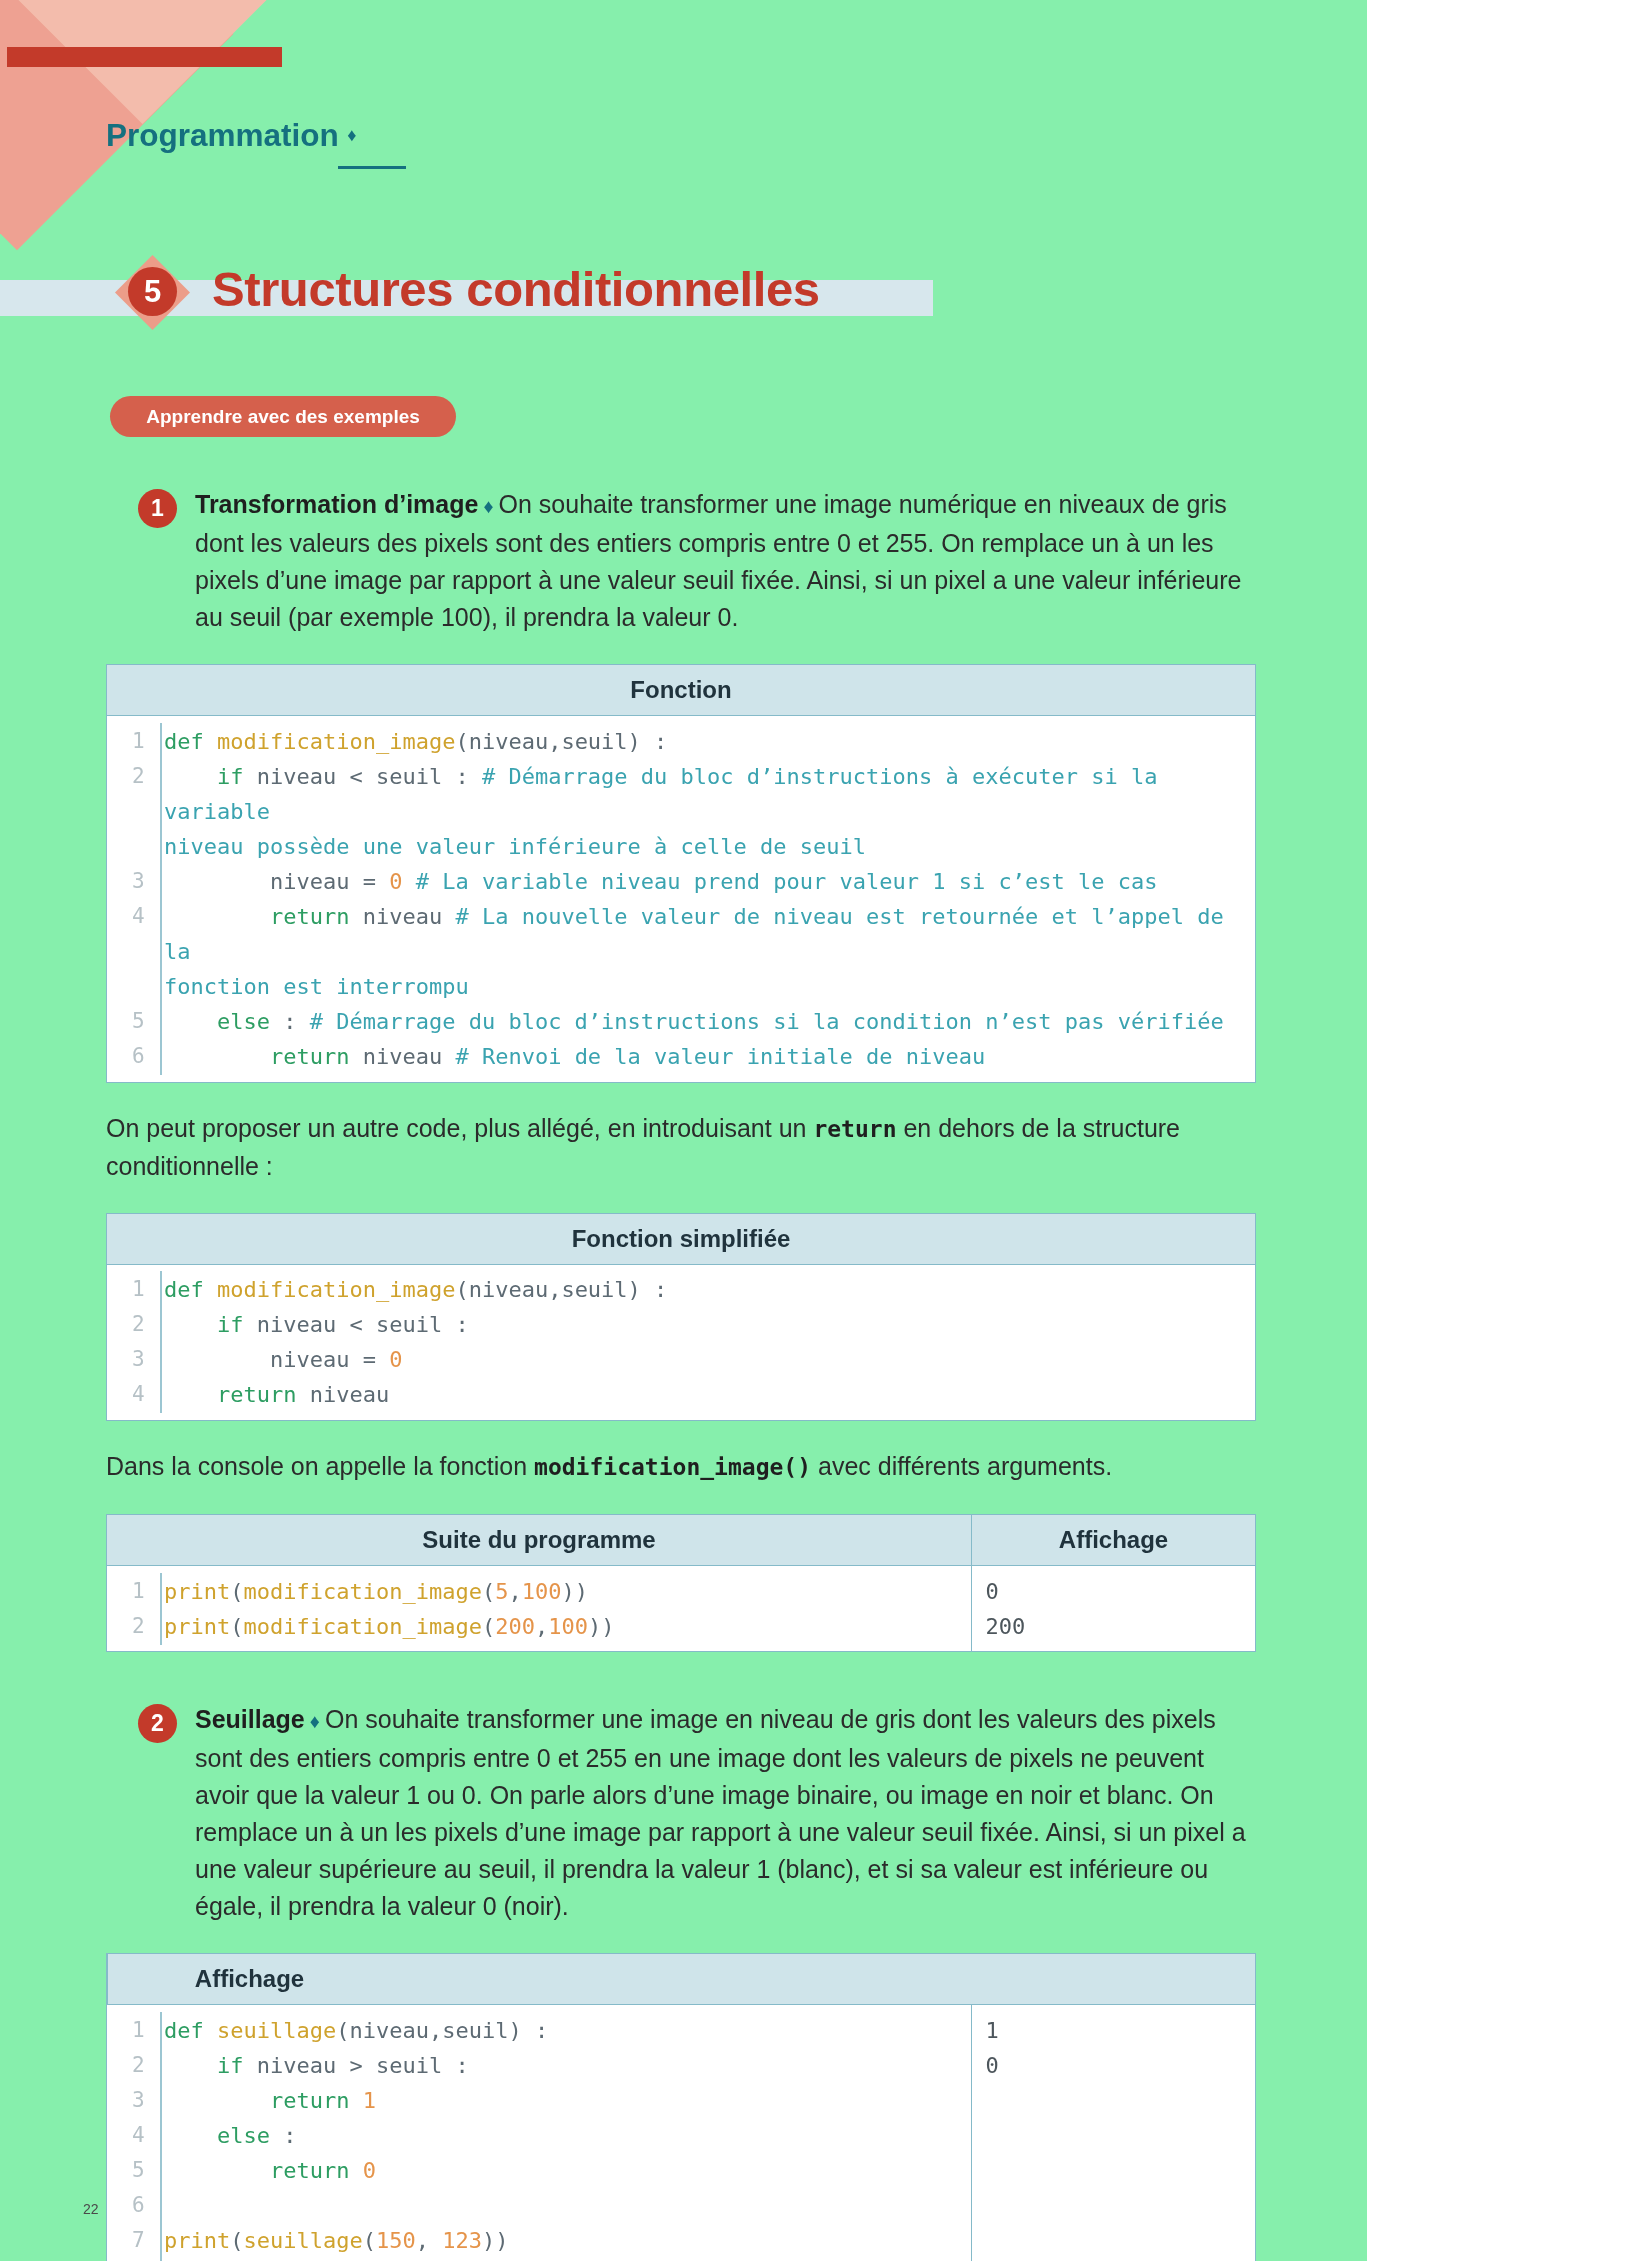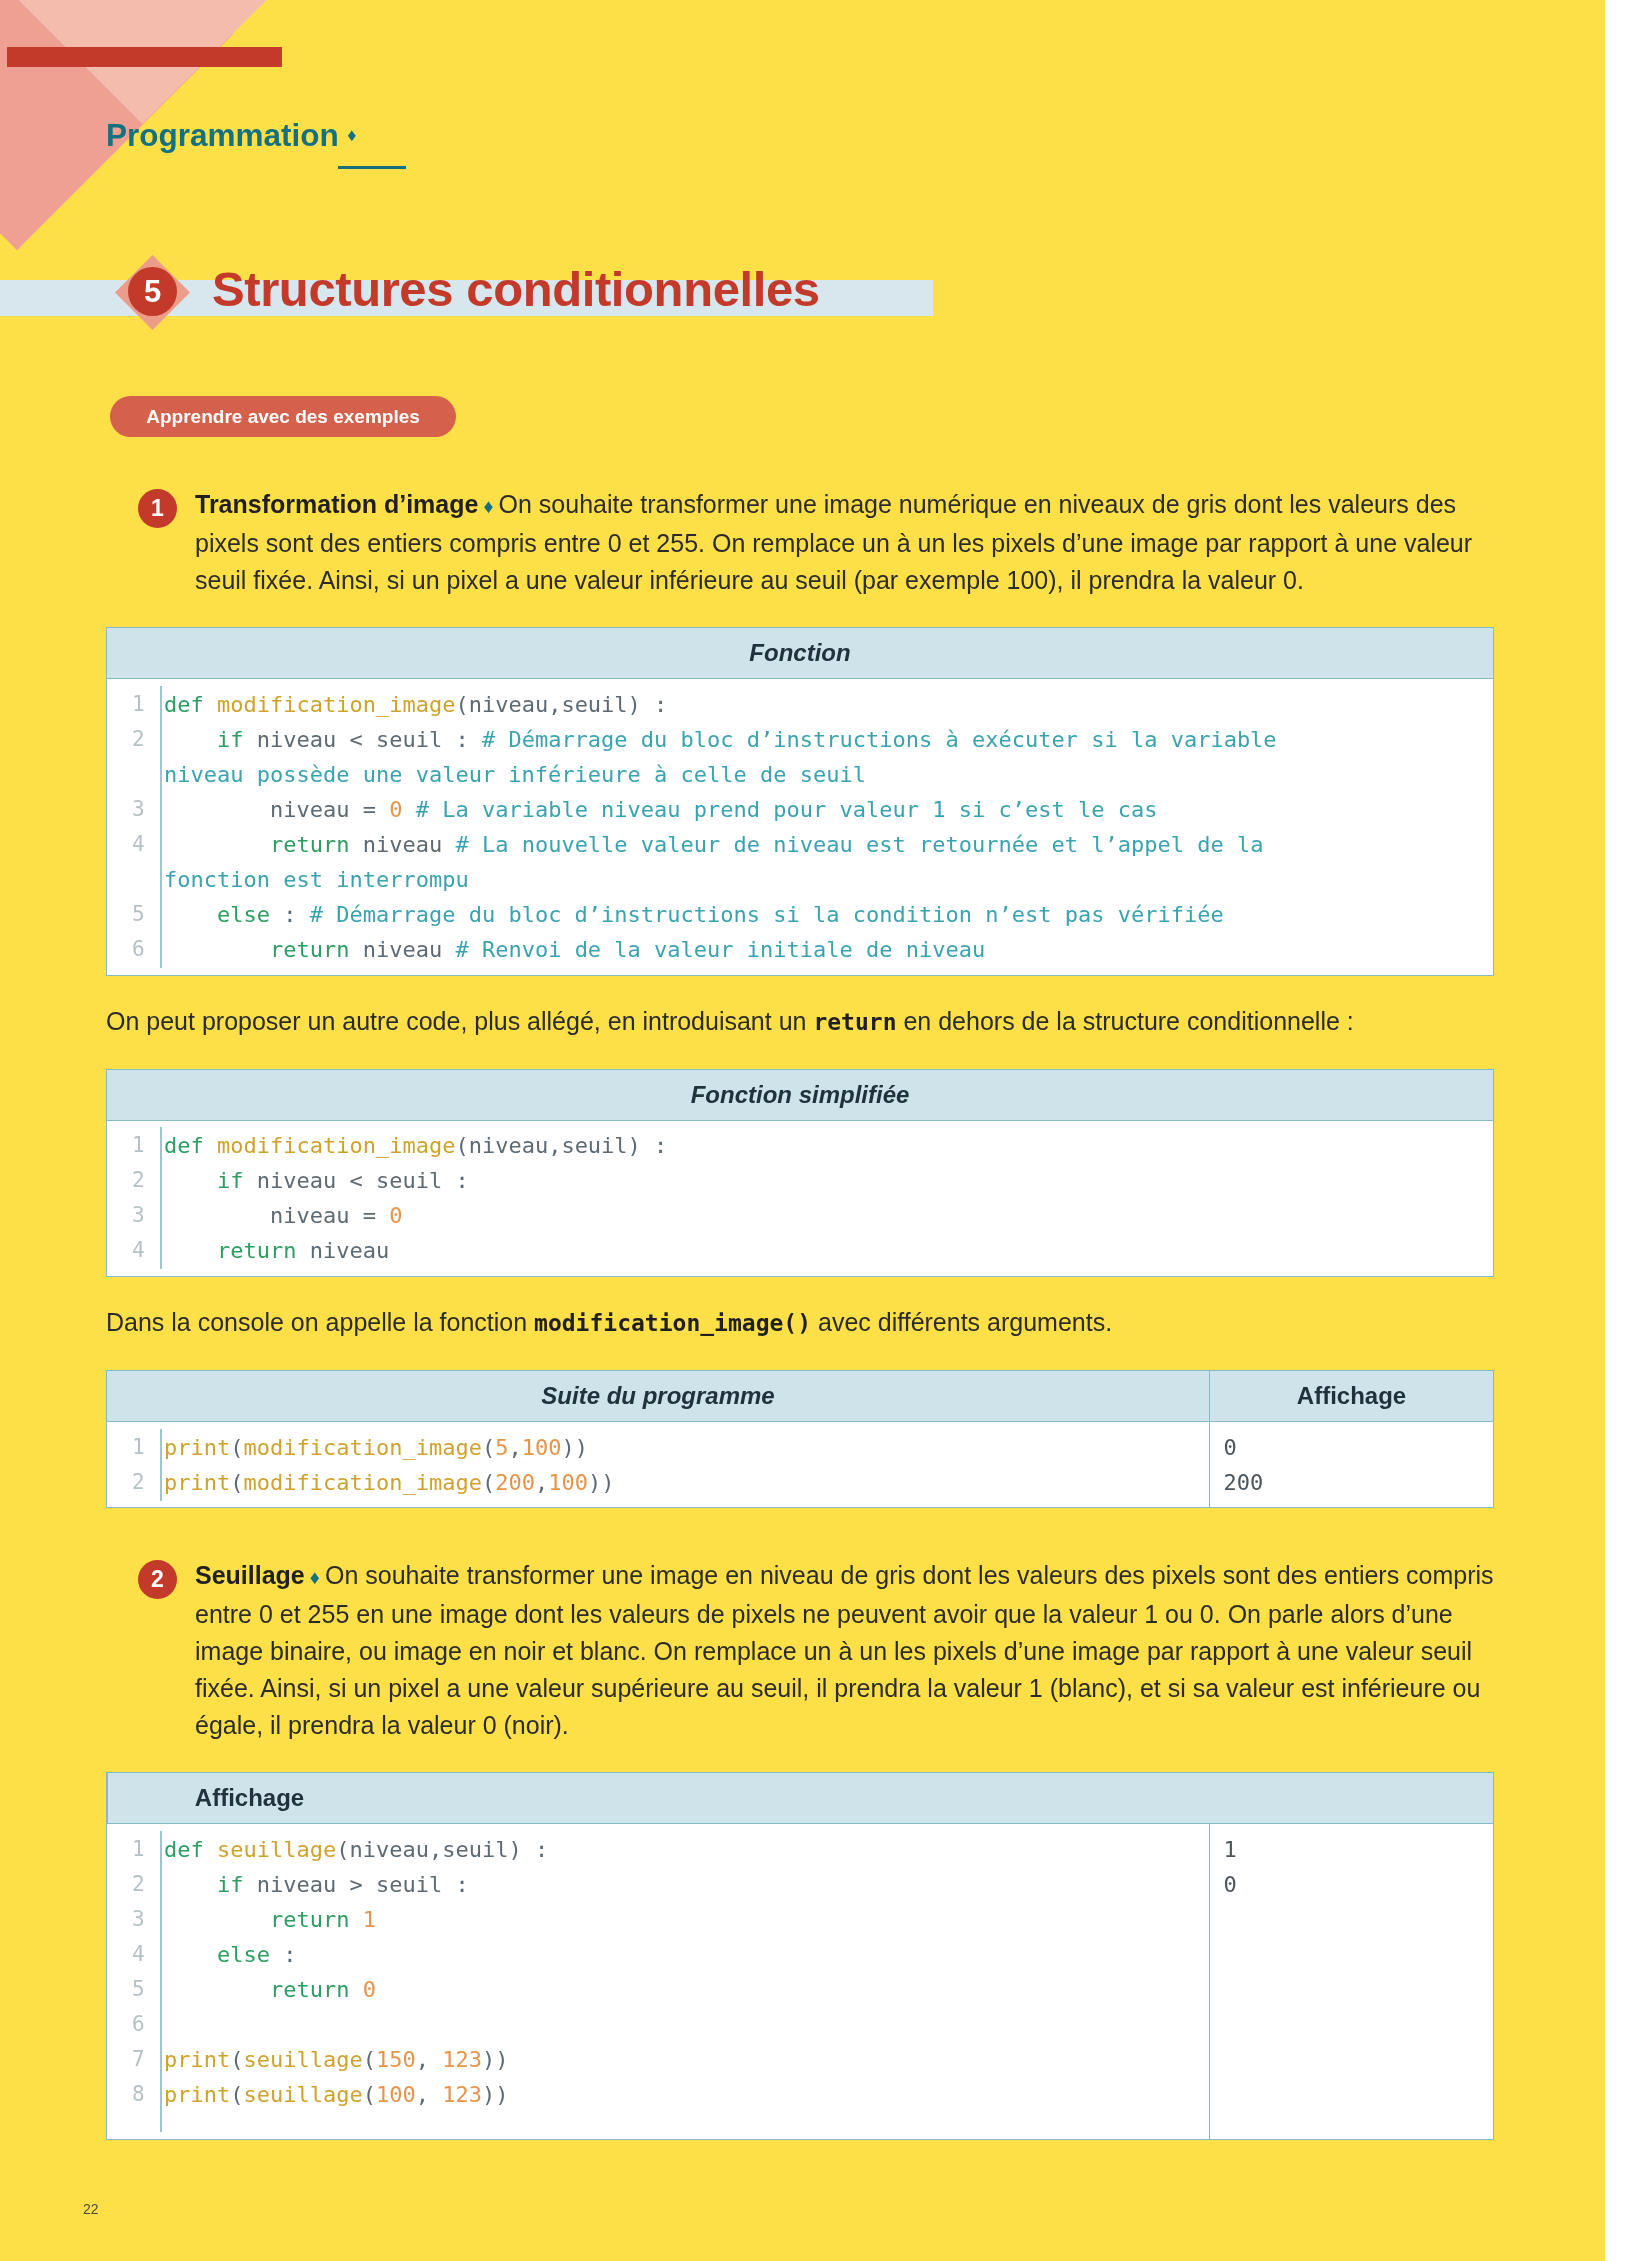--- a/index.html
+++ b/index.html
@@ -1,20 +1,20 @@
 <!DOCTYPE html>
 <html lang="fr" style="font-size:13.6px"><head>
 <meta charset="utf-8">
 <style>
   html, body { margin: 0; padding: 0; background: #ffffff; }
   .page {
     position: relative;
-    width: 1605px;
+    width: 1367px;
     height: 2261px;
-    background: #fde047;
+    background: #86efac;
     overflow: hidden;
     font-family: "Liberation Sans", sans-serif;
     color: #2e2e2e;
   }
   
   .deco-a {
     position: absolute; left: -136px; top: -119px;
     width: 306px; height: 306px;
     background: #eea192; transform: rotate(45deg);
   }
@@ -63,21 +63,21 @@
   }
   .ex-text { margin: 0 0 0 18px; font-size: 25px; line-height: 37px; max-width: 1326px; color: #2b2b2b; }
   .ex-title { font-weight: 700; color: #1f1f1f; }
   .diamond-sep { color: #15707f; font-size: 19.6px; padding: 0 5.1px; }
   
   .para { margin: 27px 0 0 0; font-size: 25px; line-height: 37px; color: #2b2b2b; }
   .inline-code { font-family: "DejaVu Sans Mono", monospace; font-weight: 700; font-size: 23px; color: #1f1f1f; }
   
   .code-table { margin-top: 28px; border: 1.7px solid #85bac9; background: #ffffff; }
   .ct-head { display: flex; background: #cfe4ea; border-bottom: 1.7px solid #85bac9; }
-  .ct-head-main { flex: 1; text-align: center; padding: 11px 0; font-size: 24px; font-weight: 700; color: #20333d; font-style: italic; }
+  .ct-head-main { flex: 1; text-align: center; padding: 11px 0; font-size: 24px; font-weight: 700; color: #20333d; }
   .ct-head-out { width: 284px; box-sizing: border-box; text-align: center; padding: 11px 0; border-left: 1.7px solid #85bac9; font-size: 24px; font-weight: 700; color: #20333d; }
   .ct-body { display: flex; align-items: stretch; }
   .ct-code { flex: 1; position: relative; padding: 7.7px 0; }
   .ct-code::before { content: ""; position: absolute; left: 53px; top: 6.8px; bottom: 6.8px; width: 1.7px; background: #9cc6d2; }
   .ct-row { display: flex; align-items: flex-start; }
   .ct-ln {
     flex: 0 0 53px; box-sizing: border-box; padding-right: 15.3px; text-align: right;
     font-family: "DejaVu Sans Mono", monospace; font-size: 21px; line-height: 35px; color: #b6c1c6;
   }
   .ct-src {

